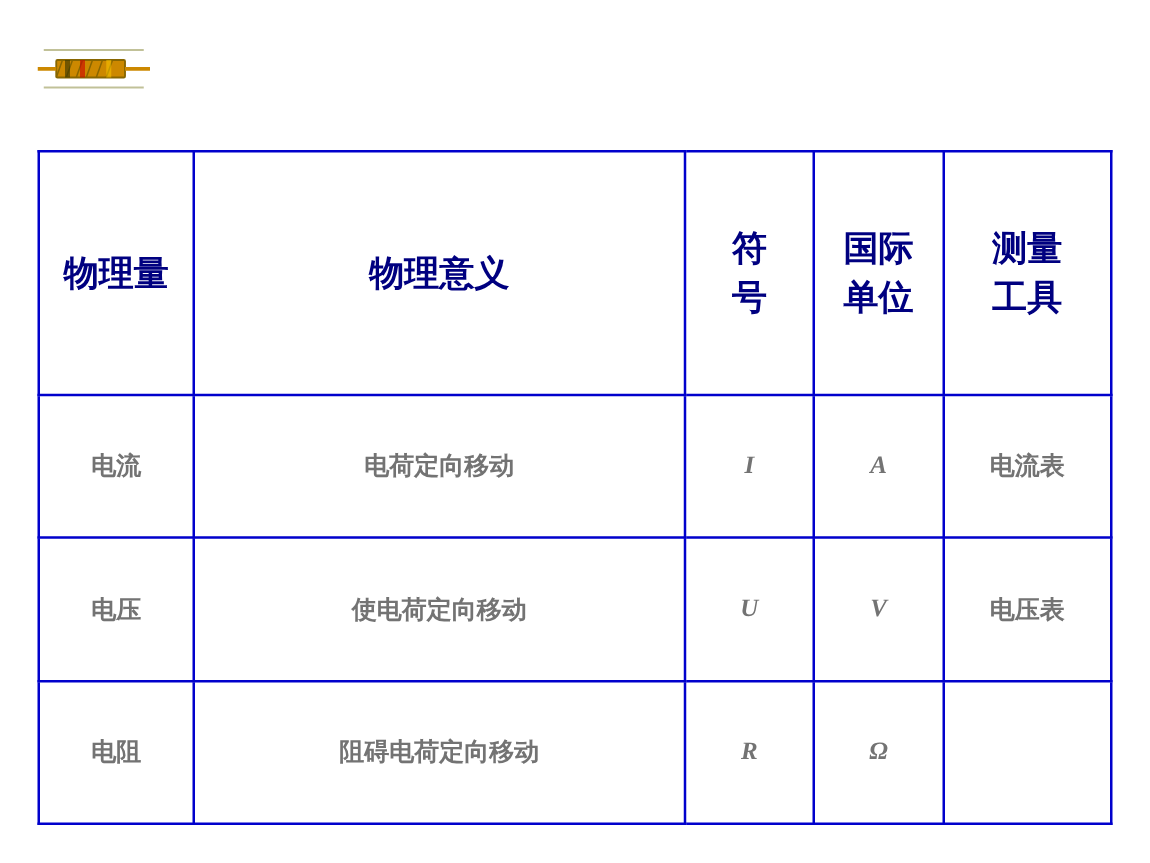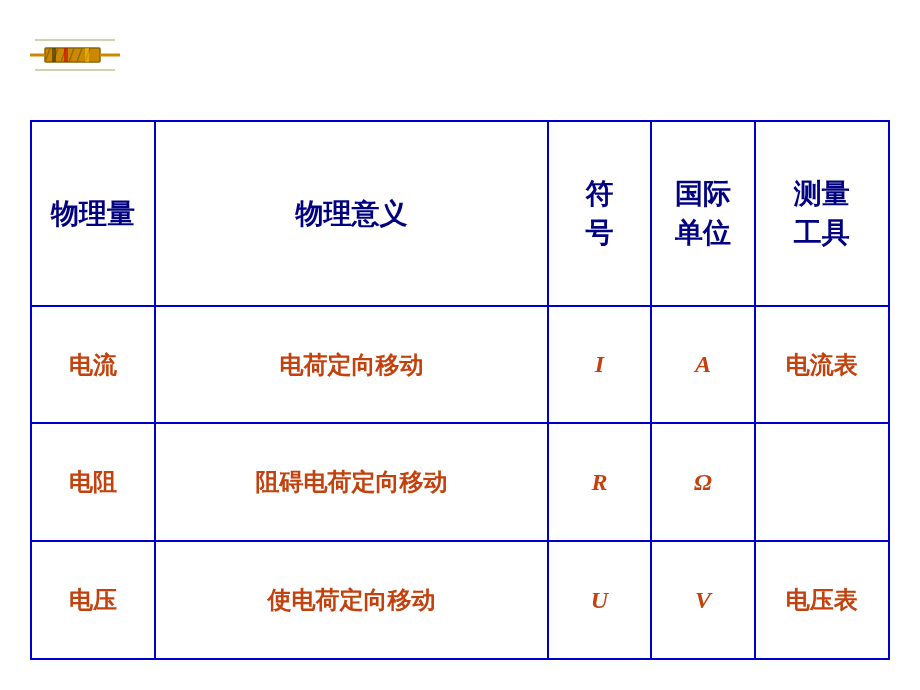--- a/index.html
+++ b/index.html
@@ -68,24 +68,24 @@
     .header-row td {
       font-size: 28px;
       padding: 10px 5px;
       line-height: 1.4;
       background: #ffffff;
       color: #000080;
     }
 
     
     .data-row td {
-      font-size: 24px;
+      font-size: 20px;
       padding: 15px 5px;
       background: #ffffff;
-      color: #c2410c;
+      color: #737373;
     }
 
     
     .symbol-cell {
       font-style: italic;
       font-family: "Times New Roman", serif;
       font-size: 32px;
     }
 
     
@@ -158,31 +158,31 @@
 
       <tr class="data-row">
         <td class="col-wuliang zh-cell">电流</td>
         <td class="col-yiyi zh-cell">电荷定向移动</td>
         <td class="col-fuhao symbol-cell">I</td>
         <td class="col-guoji unit-cell">A</td>
         <td class="col-celiang zh-cell">电流表</td>
       </tr>
 
       <tr class="data-row">
+        <td class="col-wuliang zh-cell">电压</td>
+        <td class="col-yiyi zh-cell">使电荷定向移动</td>
+        <td class="col-fuhao symbol-cell">U</td>
+        <td class="col-guoji unit-cell">V</td>
+        <td class="col-celiang zh-cell">电压表</td>
+      </tr>
+
+      <tr class="data-row">
         <td class="col-wuliang zh-cell">电阻</td>
         <td class="col-yiyi zh-cell">阻碍电荷定向移动</td>
         <td class="col-fuhao symbol-cell">R</td>
         <td class="col-guoji unit-cell">Ω</td>
         <td class="col-celiang empty-cell"></td>
-      </tr>
-
-      <tr class="data-row">
-        <td class="col-wuliang zh-cell">电压</td>
-        <td class="col-yiyi zh-cell">使电荷定向移动</td>
-        <td class="col-fuhao symbol-cell">U</td>
-        <td class="col-guoji unit-cell">V</td>
-        <td class="col-celiang zh-cell">电压表</td>
       </tr>
     </tbody>
       </table>
   </div>
 
 </div>
 
 </body></html>

